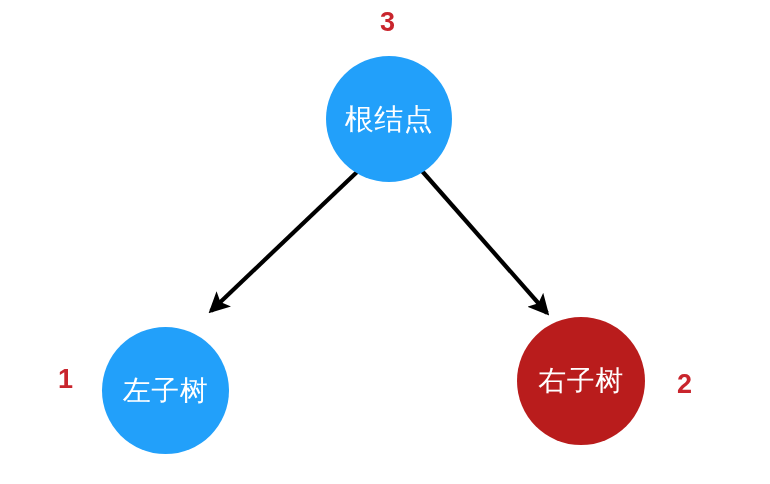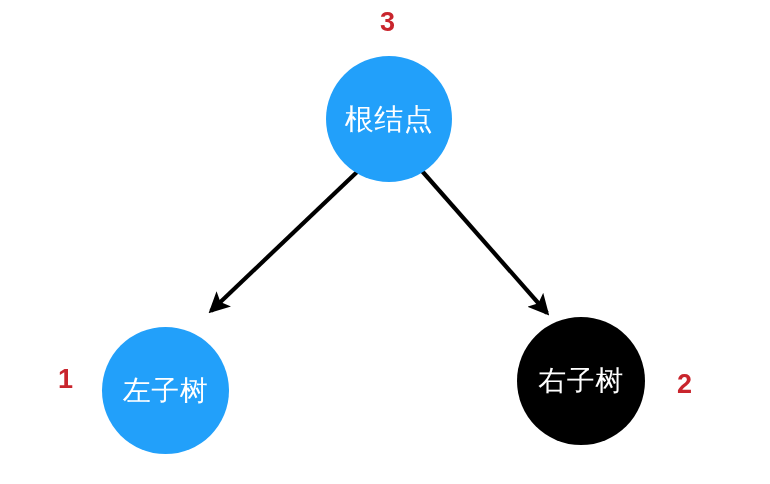--- a/index.html
+++ b/index.html
@@ -91,21 +91,21 @@
   </svg>
 
   <div class="node node-root" style="background:#22a0fa;">
     <span class="node-label">根结点</span>
   </div>
 
   <div class="node node-left" style="background:#22a0fa;">
     <span class="node-label">左子树</span>
   </div>
 
-  <div class="node node-right" style="background:#000000;">
+  <div class="node node-right" style="background:#b91c1c;">
     <span class="node-label">右子树</span>
   </div>
 
   <div class="num-label num-root" style="color:#c9252d;">3</div>
 
   <div class="num-label num-left" style="color:#c9252d;">1</div>
 
   <div class="num-label num-right" style="color:#c9252d;">2</div>
 
 </div>

